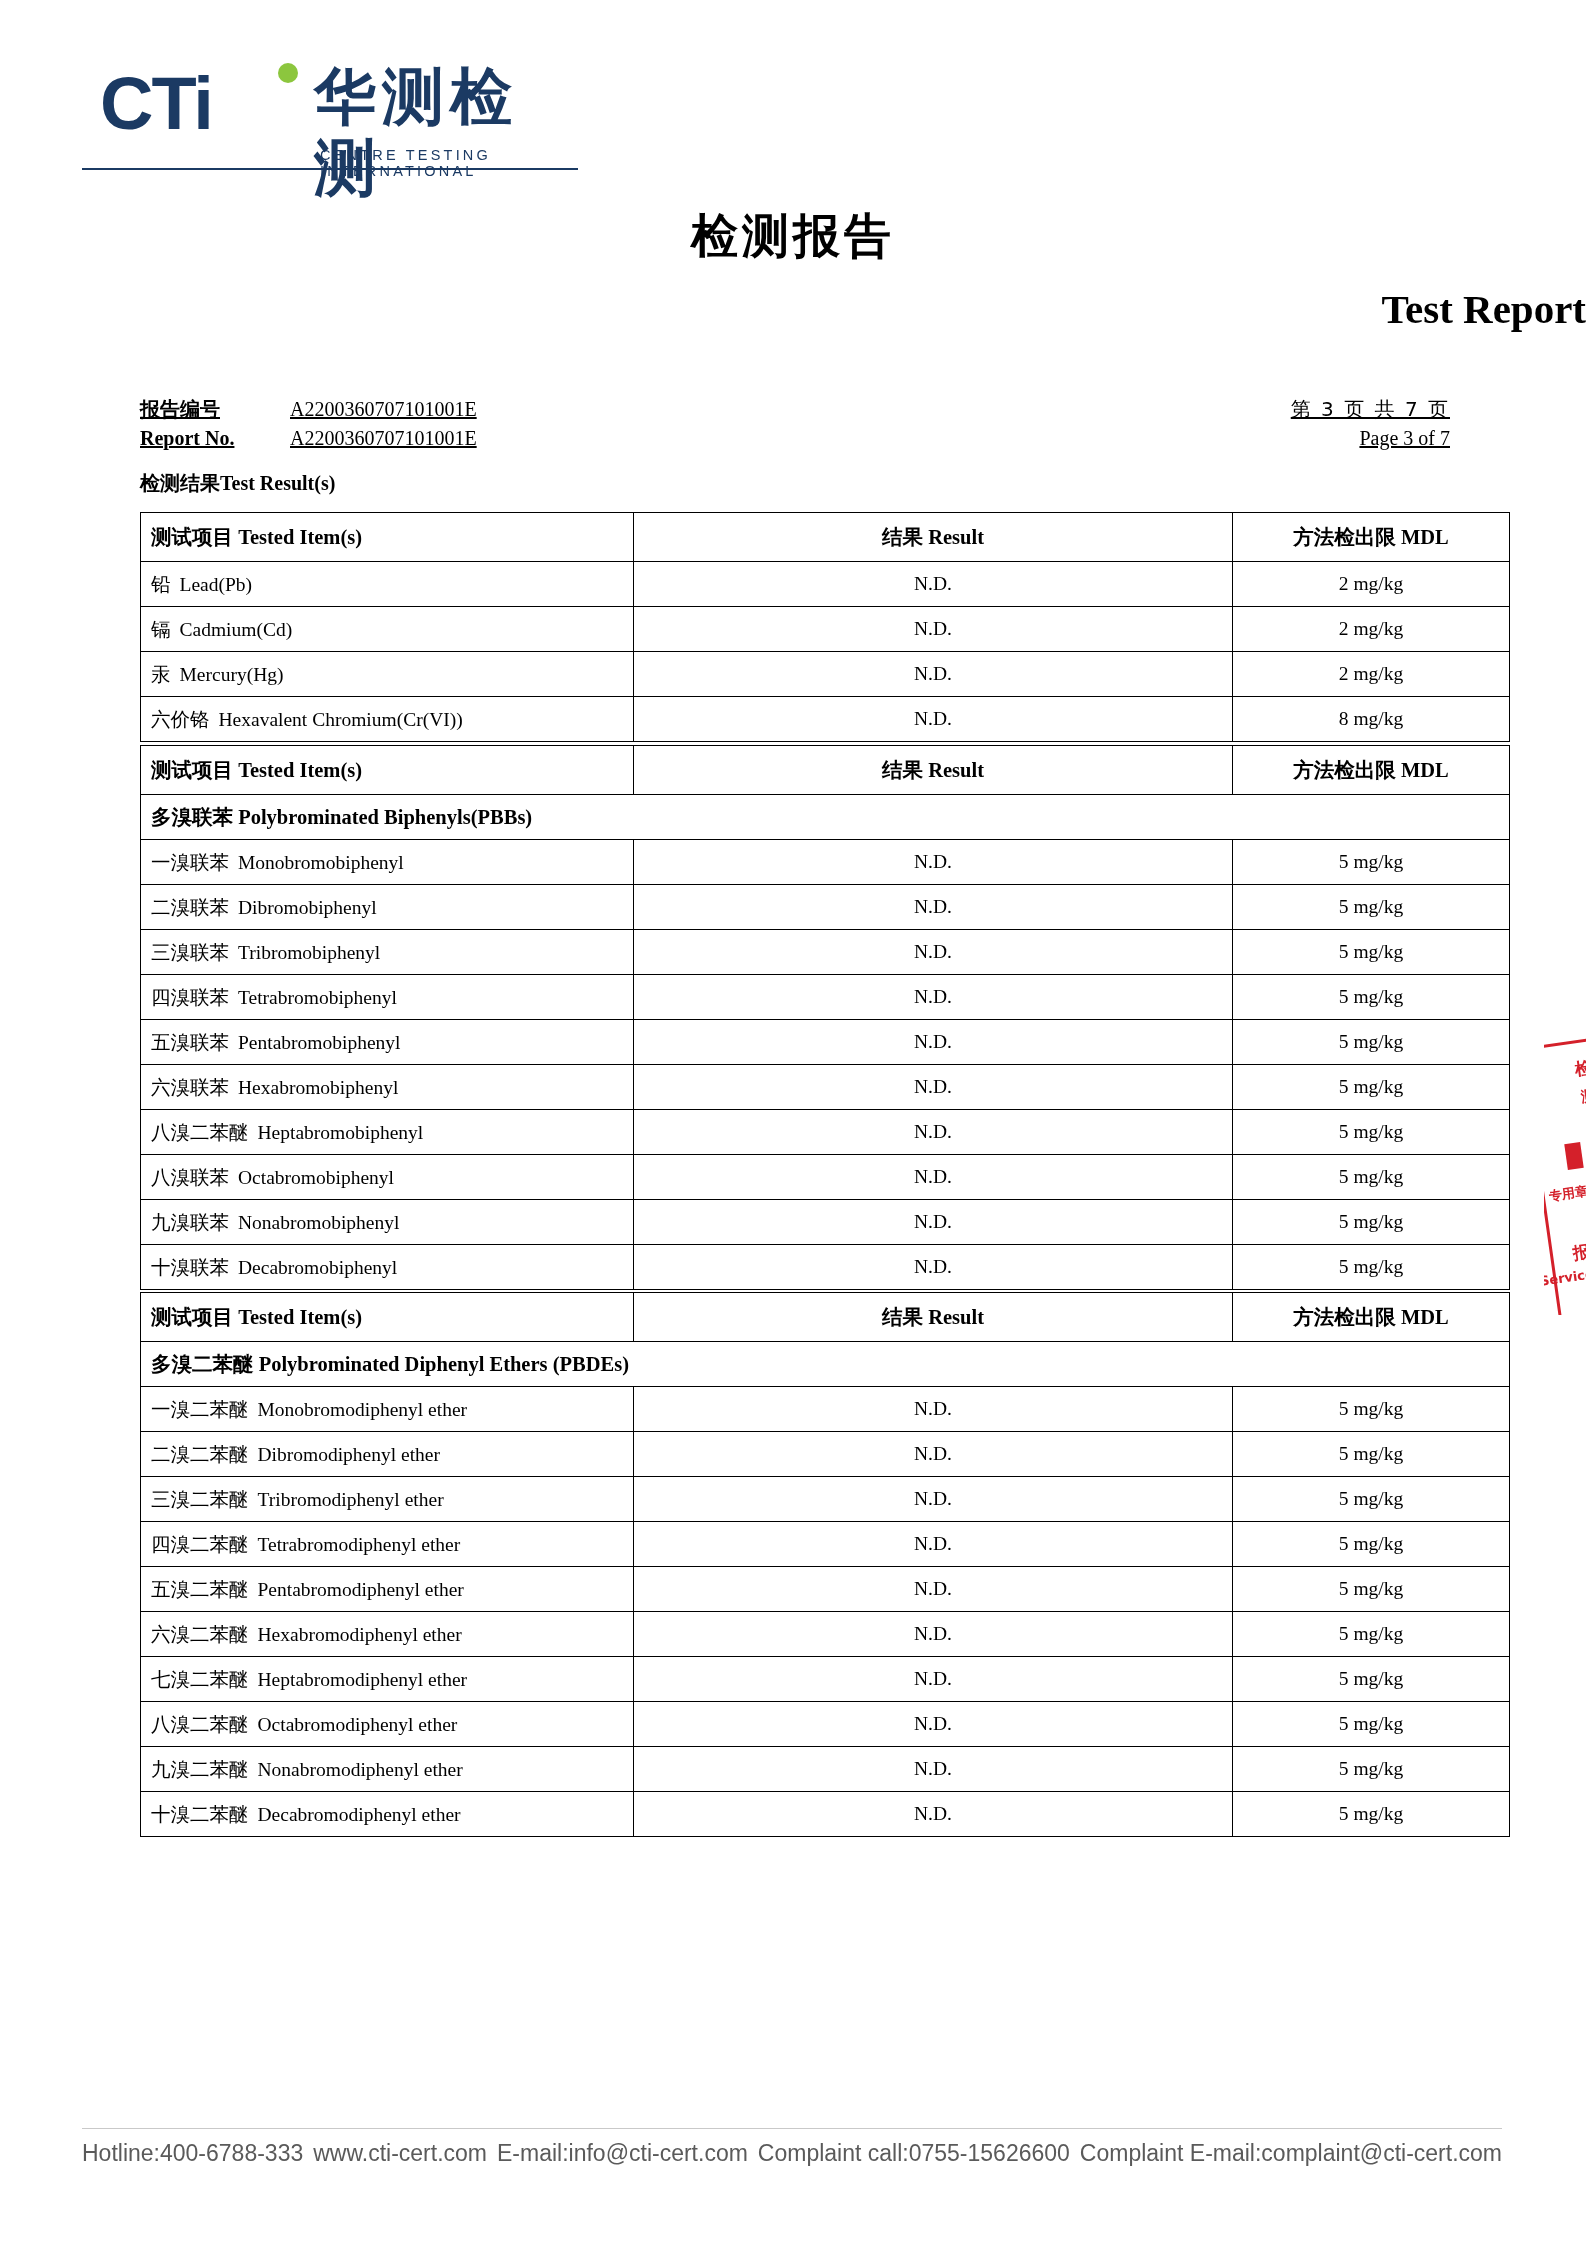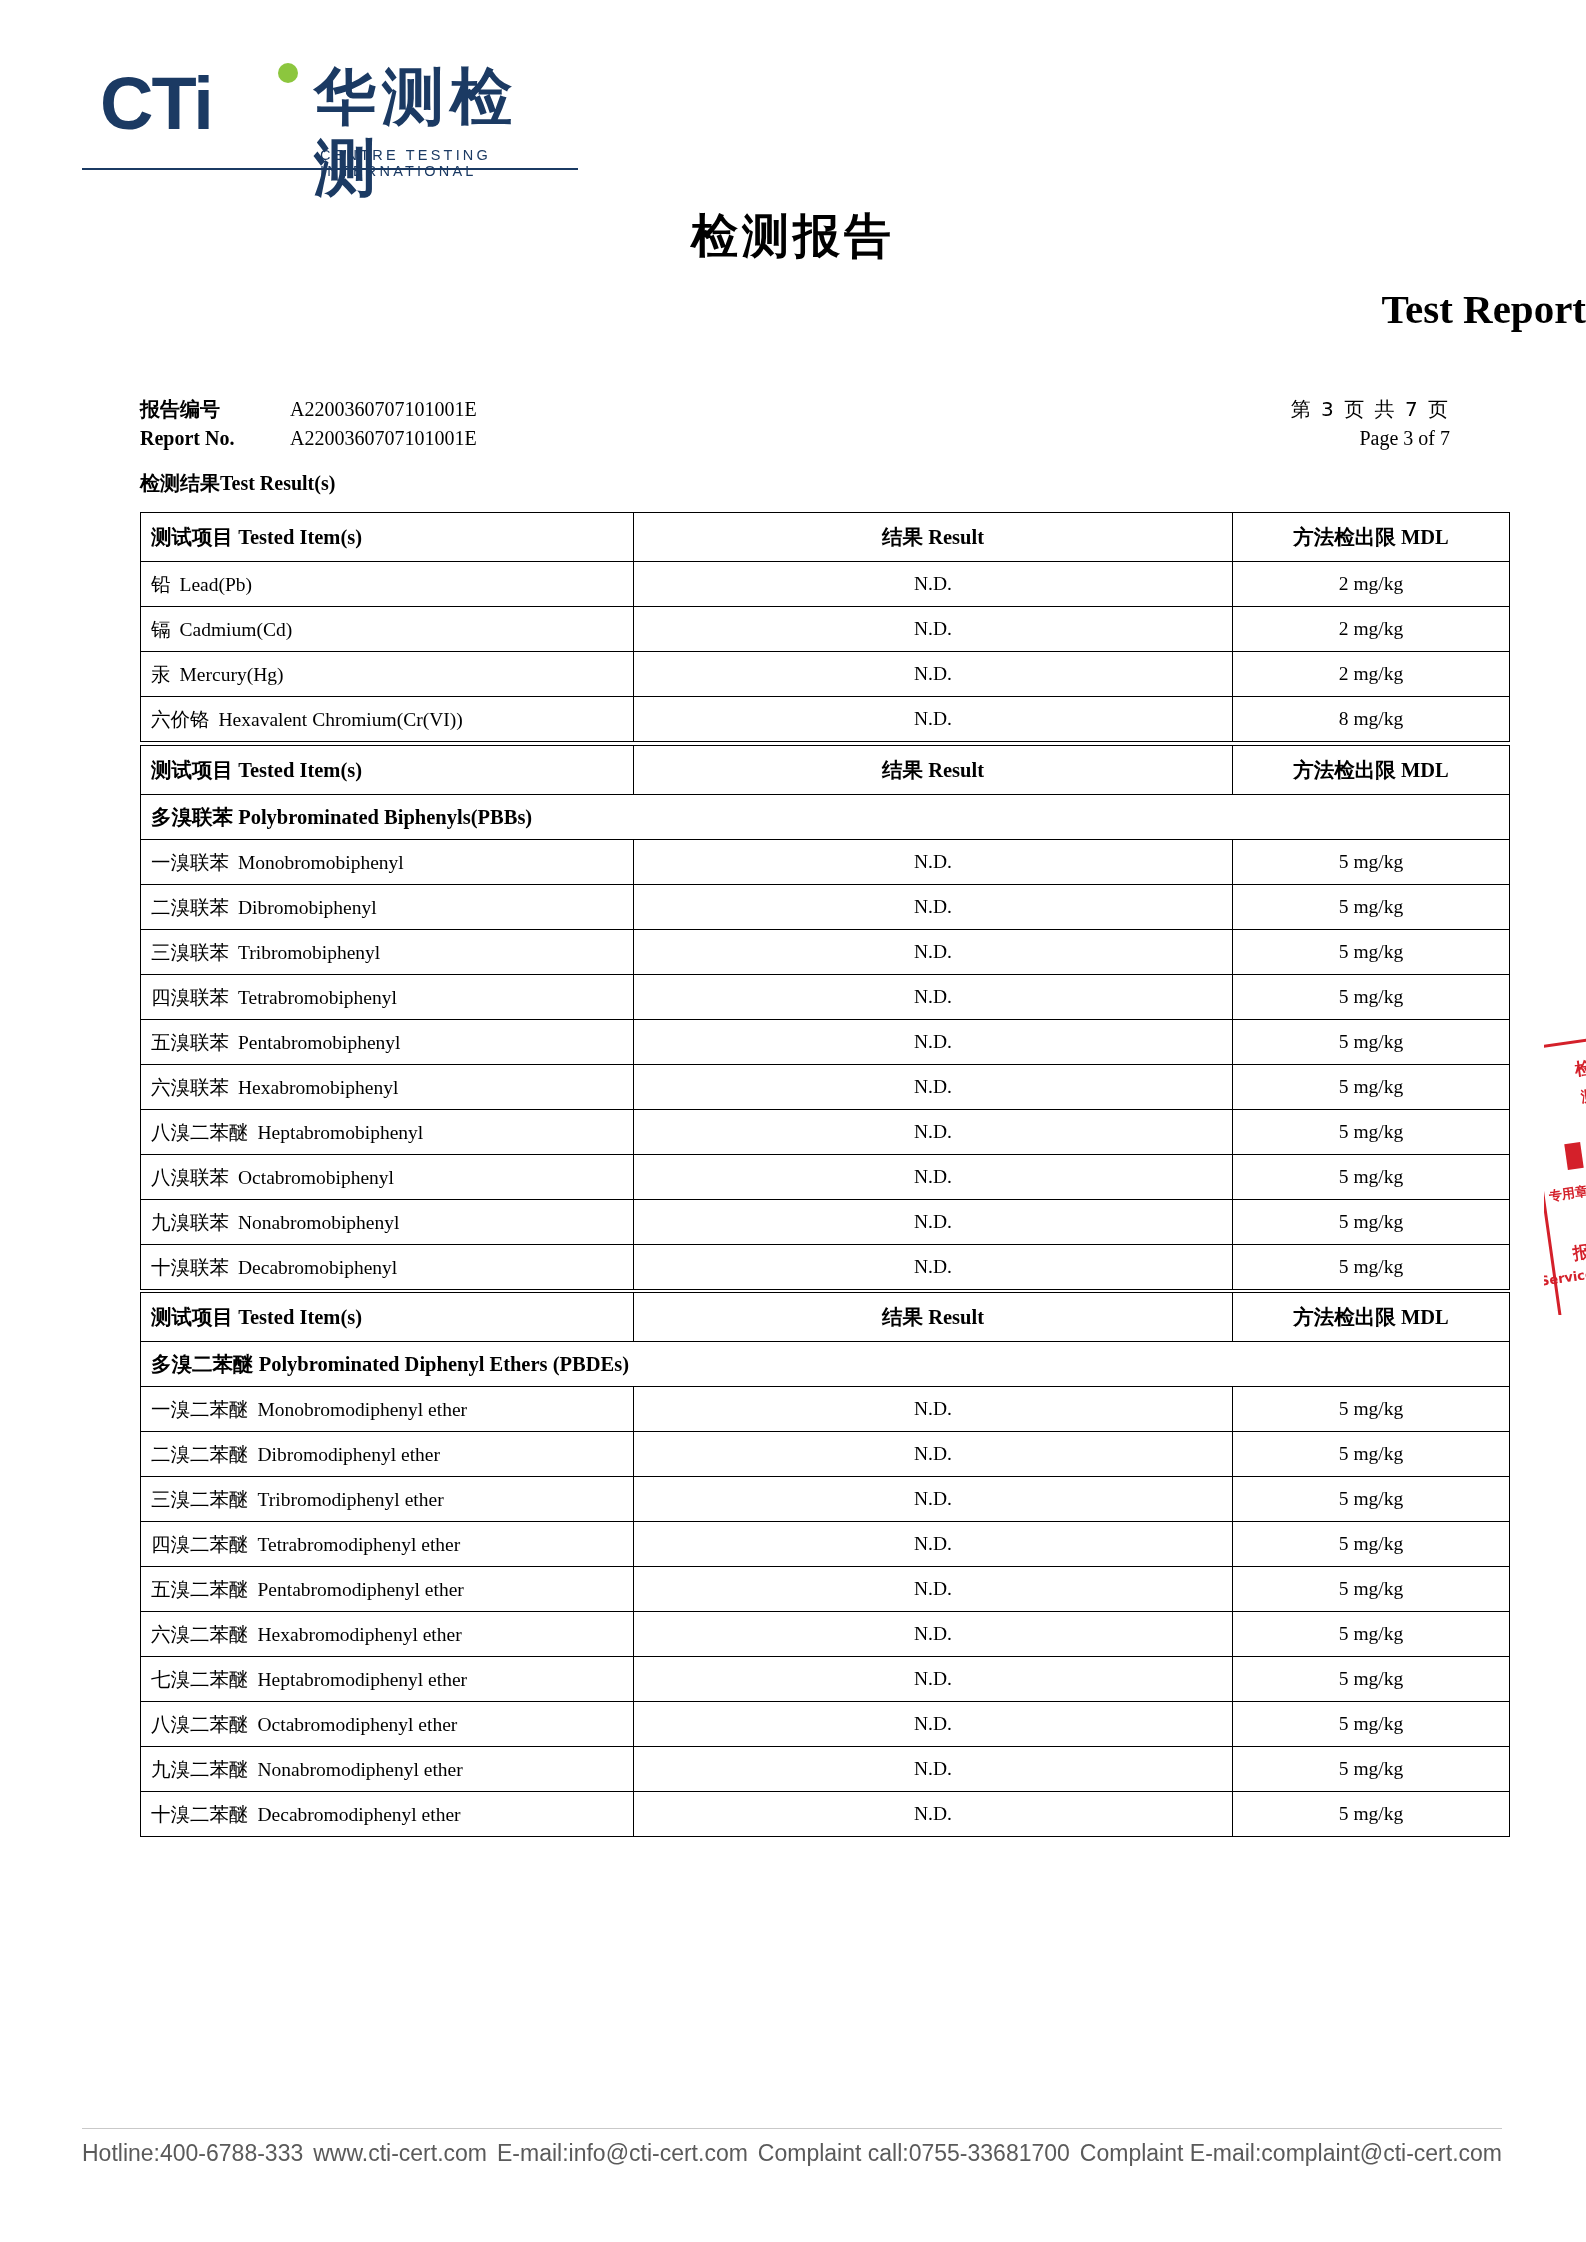--- a/index.html
+++ b/index.html
@@ -109,20 +109,21 @@
     top: 395px;
     left: 140px;
     width: 1310px;
     font-size: 20px;
   }
   .meta-row {
     display: flex;
     align-items: flex-end;
     justify-content: space-between;
     line-height: 1.45;
+    text-decoration: underline;
   }
   .meta-left {
     display: flex;
     align-items: baseline;
   }
   .meta-label {
     font-weight: bold;
     width: 150px;
     display: inline-block;
     font-family: "DejaVu Sans", sans-serif;
@@ -492,17 +493,17 @@
     <div class="stamp-txt stamp-t4">报</div>
     <div class="stamp-txt stamp-t3">专用章</div>
     <div class="stamp-txt stamp-t5">g Service</div>
   </div>
 
   <div class="footer-rule"></div>
   <div class="footer">
     <span>Hotline:400-6788-333</span>
     <span>www.cti-cert.com</span>
     <span>E-mail:info@cti-cert.com</span>
-    <span>Complaint call:0755-33681700</span>
+    <span>Complaint call:0755-15626600</span>
     <span>Complaint E-mail:complaint@cti-cert.com</span>
   </div>
 
 </div>
 
 </body></html>

